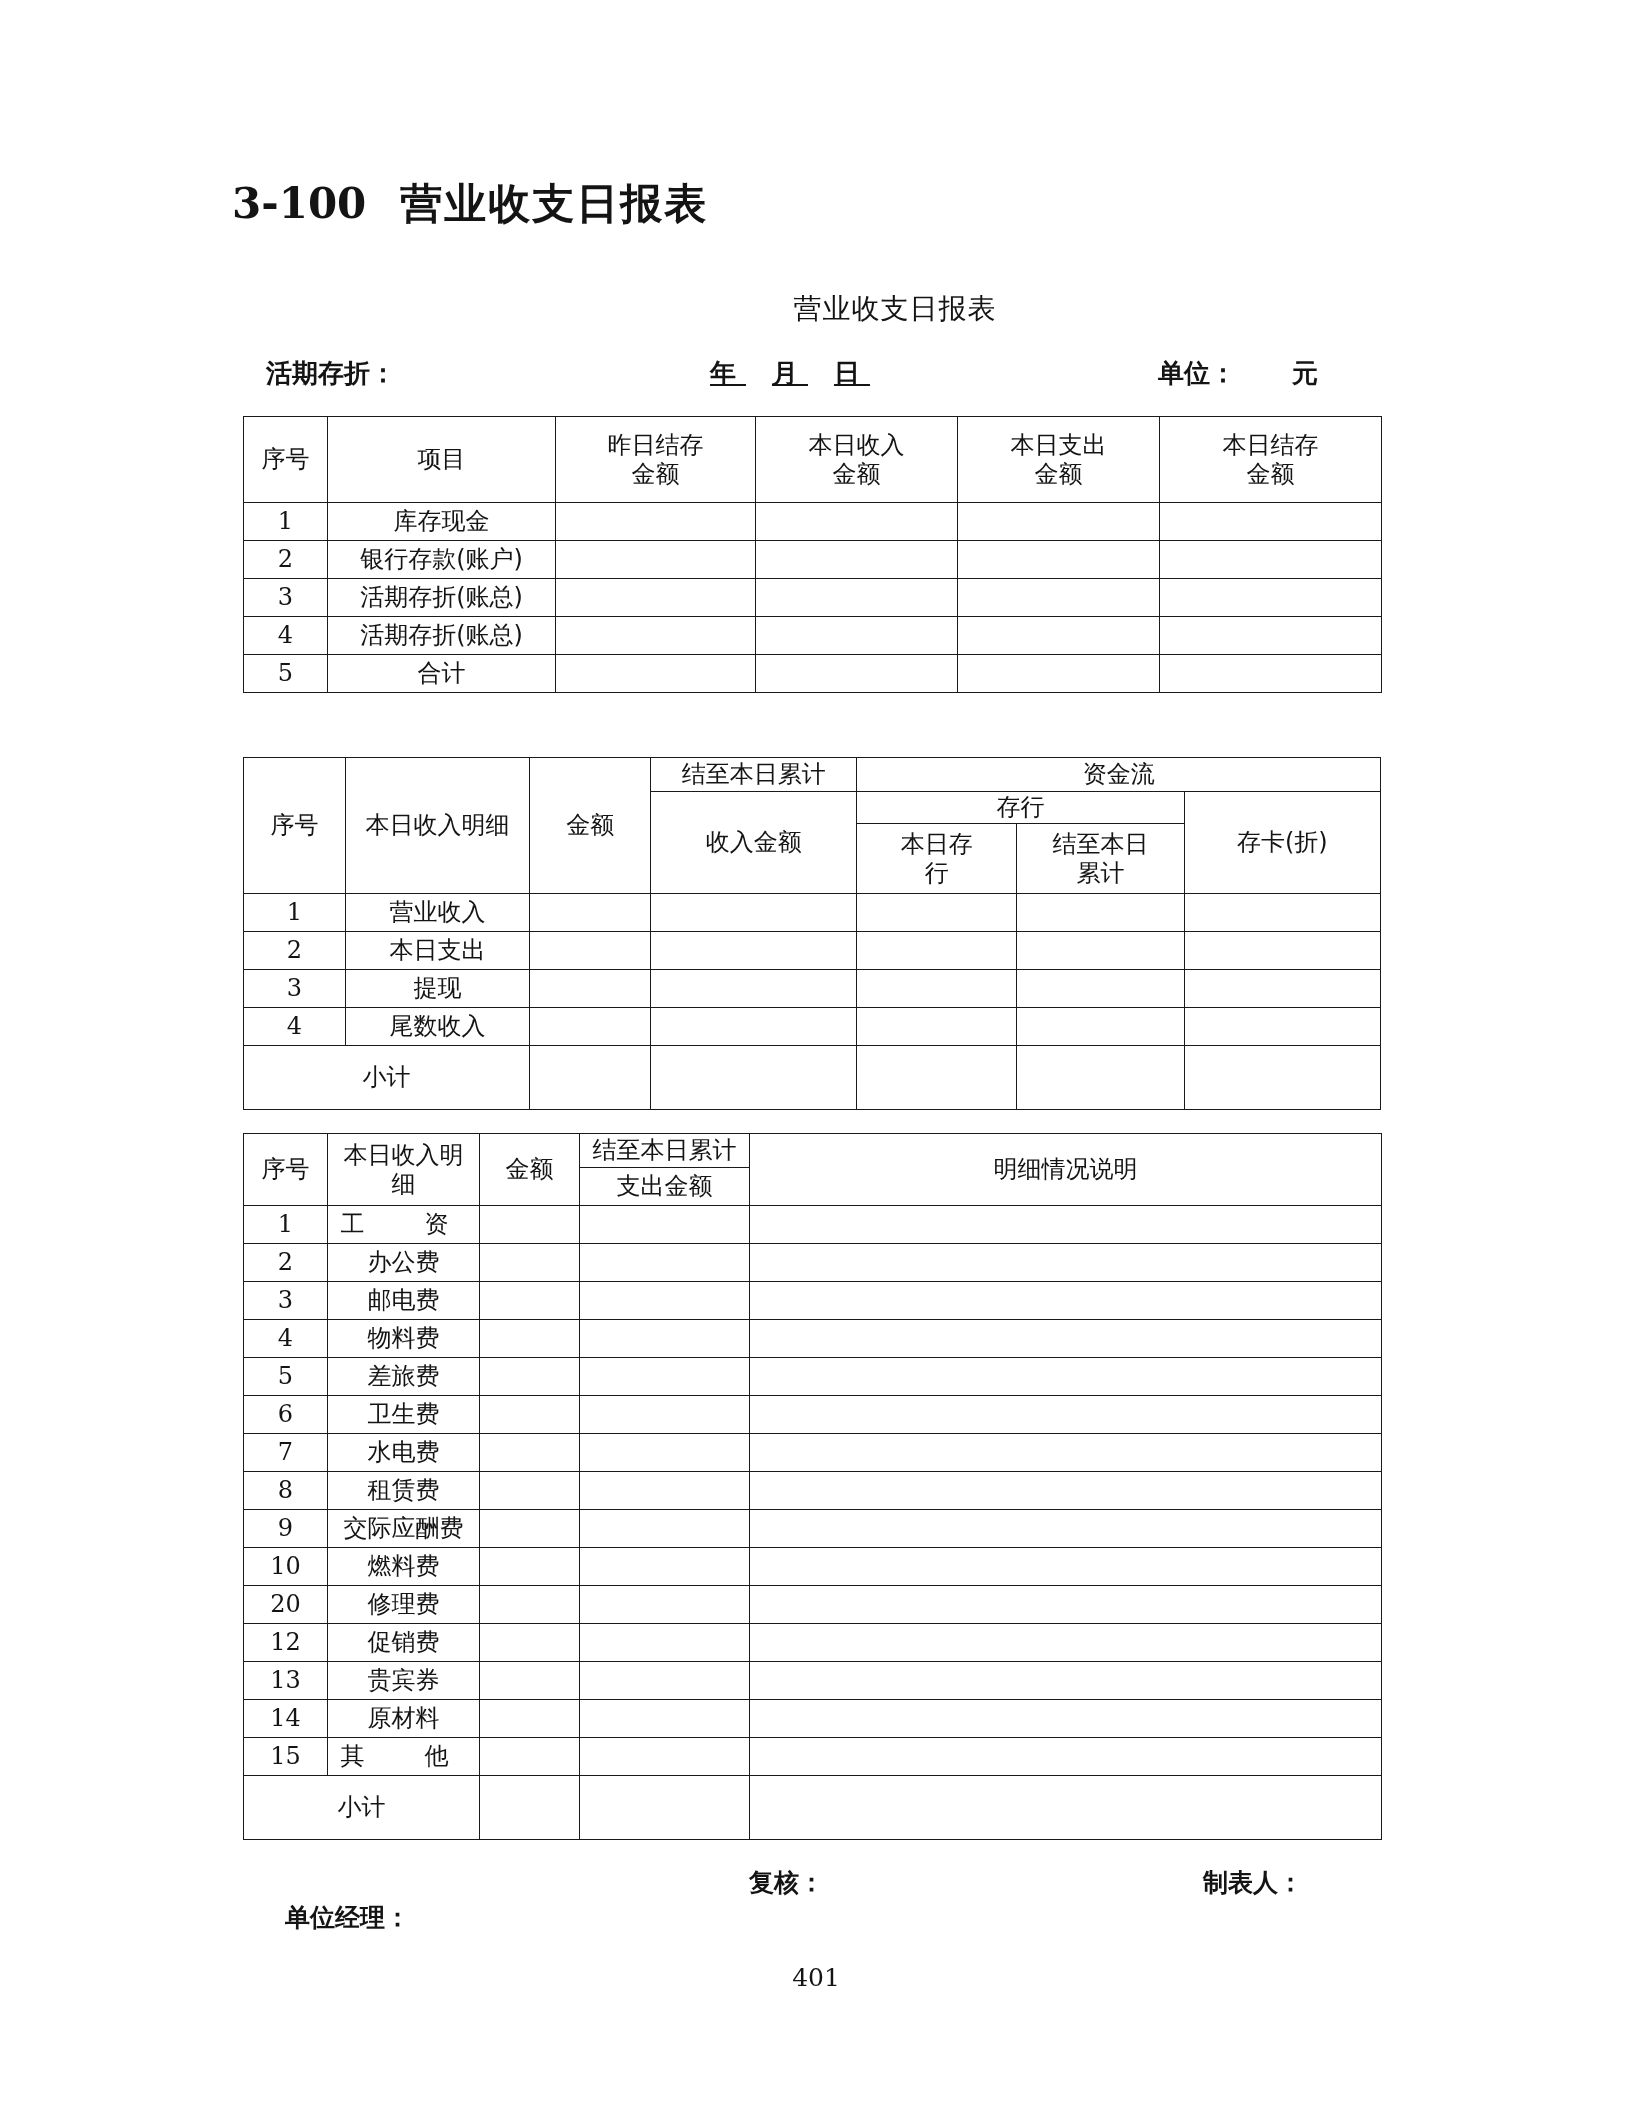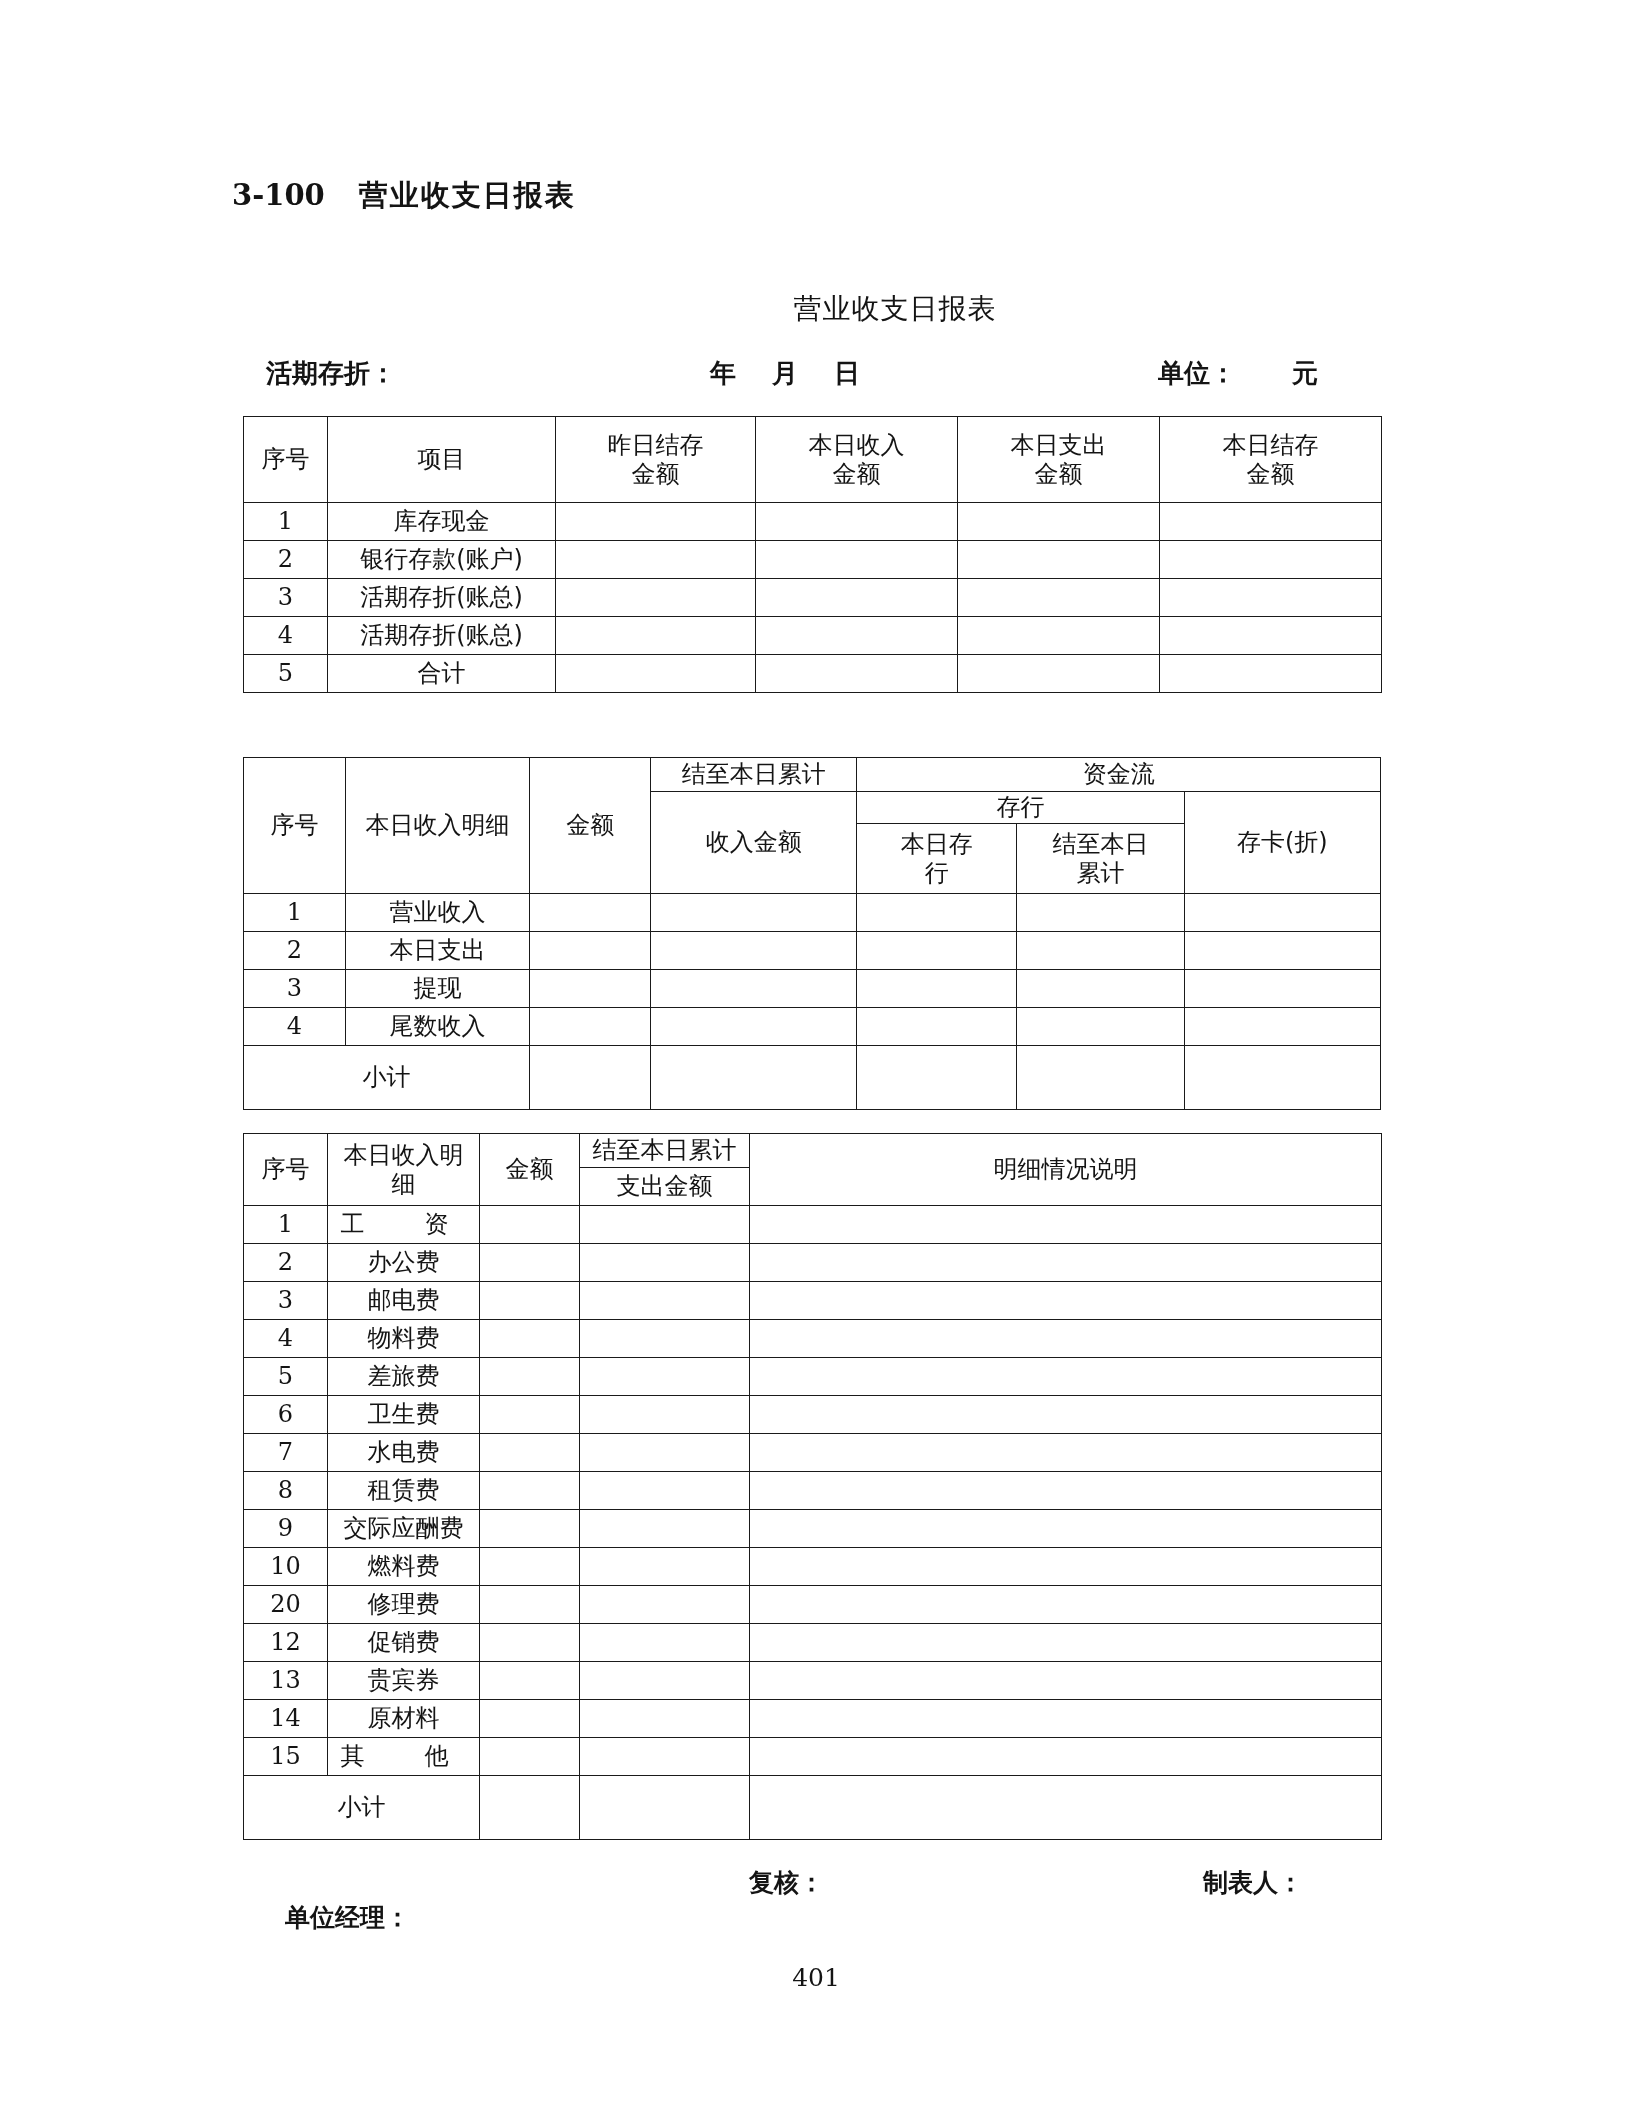--- a/index.html
+++ b/index.html
@@ -20,21 +20,21 @@
     left: 0; top: 0;
     width: 1632px;
     height: 2112px;
   }
 
   
   .doc-title {
     position: absolute;
     left: 232px;
     top: 176px;
-    font-size: 29px;
+    font-size: 42px;
     font-weight: bold;
     letter-spacing: 0px;
     white-space: nowrap;
   }
   .doc-title .num {
     font-family: "DejaVu Serif", "Liberation Serif", serif;
     margin-right: 34px;
   }
   .doc-title .cn {
     font-family: "DejaVu Sans", "Liberation Sans", sans-serif;
@@ -59,21 +59,21 @@
     position: absolute;
     left: 258px;
     top: 356px;
     width: 1106px;
     height: 40px;
     font-size: 26px;
     font-family: "DejaVu Sans", "Liberation Sans", sans-serif;
     font-weight: bold;
   }
   .meta .m-unit { position: absolute; left: 8px; top: 0; white-space: nowrap; }
-  .meta .m-date { position: absolute; left: 452px; top: 0; white-space: nowrap; letter-spacing: 10px; }
+  .meta .m-date { position: absolute; left: 452px; top: 0; white-space: nowrap; letter-spacing: 10px; text-decoration: underline; }
   .meta .m-date span { margin-right: 26px; }
   .meta .m-curr { position: absolute; left: 900px; top: 0; white-space: nowrap; }
   .meta .m-curr .cv { margin-left: 56px; }
 
   
   .tblwrap {
     position: absolute;
     left: 243px;
     top: 416px;
     width: 1138px;

